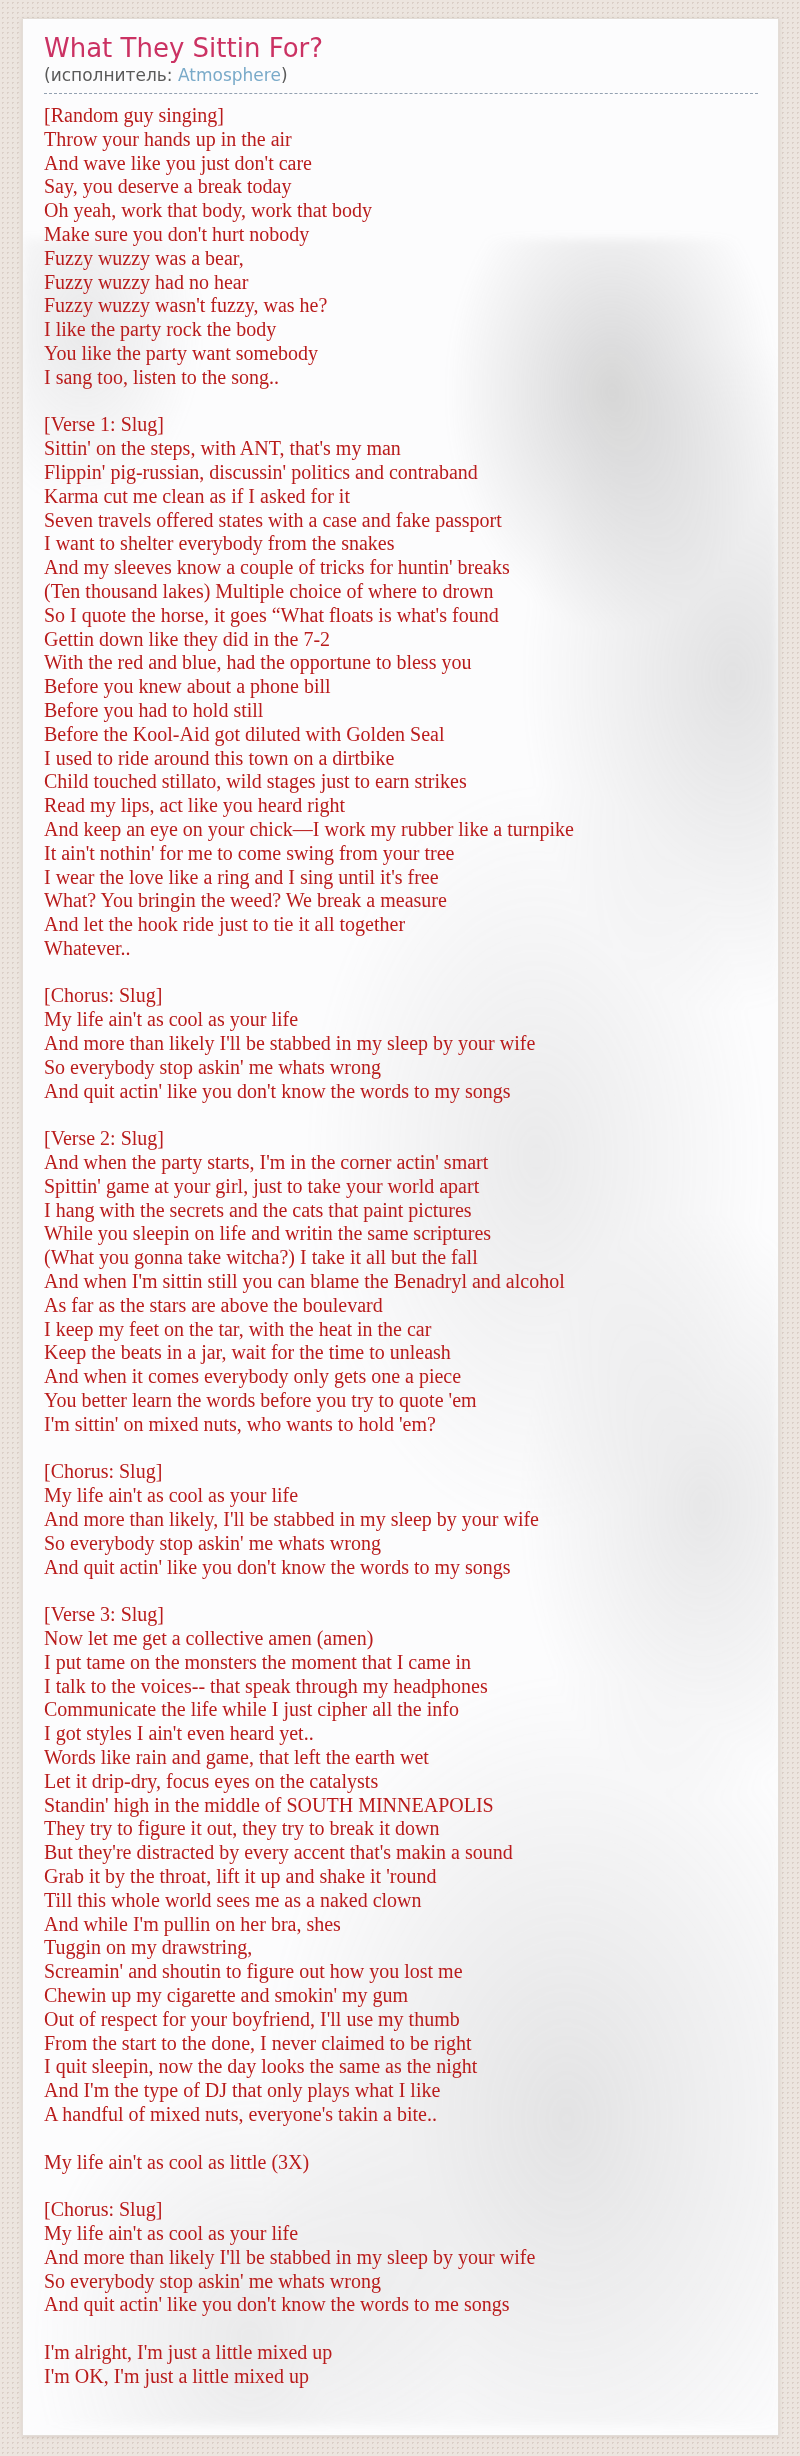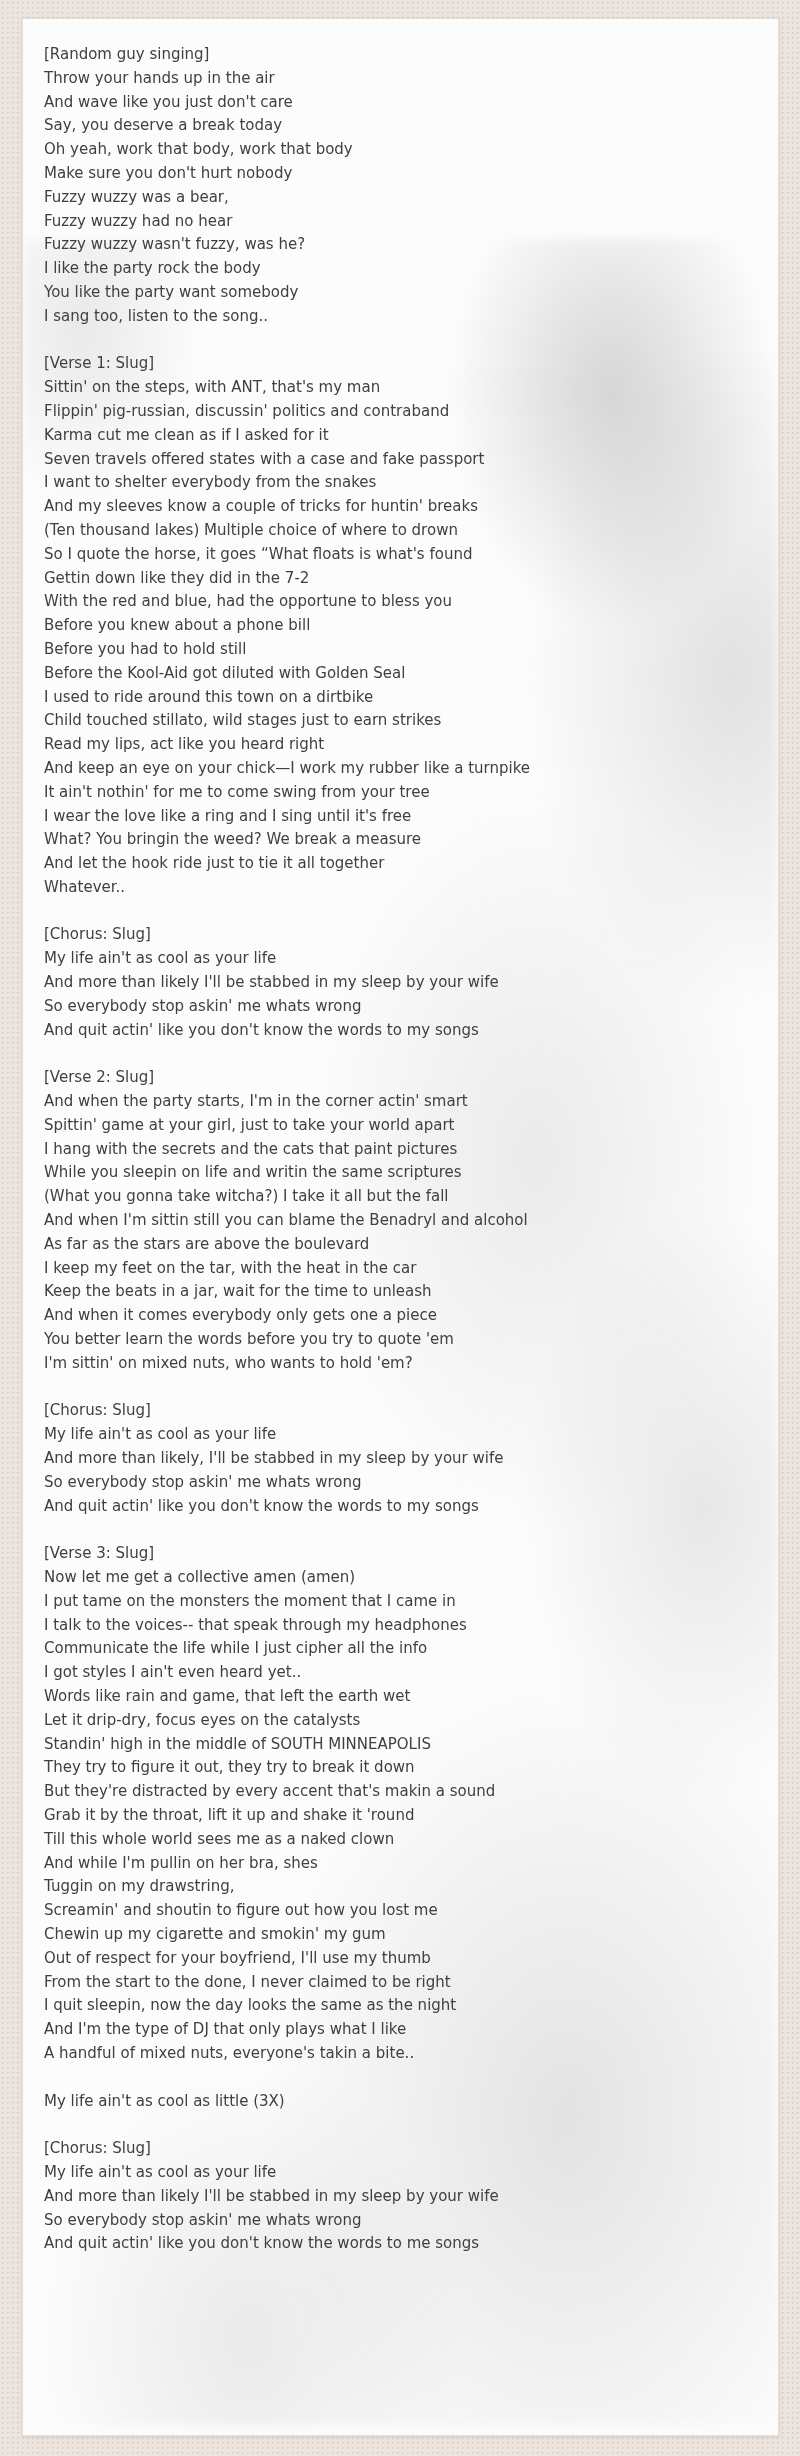--- a/index.html
+++ b/index.html
@@ -70,42 +70,48 @@
   }
   .performer .artist {
     color: #79aac9;
     text-decoration: none;
     cursor: pointer;
   }
   .lyrics {
     position: relative;
     z-index: 1;
     margin-top: 10px;
-    font-size: 15px;
+    font-size: 20px;
     line-height: 23.8px;
-    color: #404040;
+    color: #b91c1c;
+    font-family: Liberation Serif, serif;
   }
   .lyrics p.stanza {
     margin: 0 0 23.8px 0;
     padding: 0;
   }
   .lyrics p.stanza:last-child {
     margin-bottom: 0;
   }
 </style>
 <title>What They Sittin For?</title></head>
 <body>
 
 <div class="card">
   <div class="watermark"></div>
 
+  <div class="header">
+    <h1 class="title">What They Sittin For?</h1>
+    <div class="performer"><span>(исполнитель: </span><a class="artist">Atmosphere</a><span>)</span></div>
+  </div>
 
   <div class="lyrics">
       <p class="stanza">[Random guy singing]<br>Throw your hands up in the air<br>And wave like you just don't care<br>Say, you deserve a break today<br>Oh yeah, work that body, work that body<br>Make sure you don't hurt nobody<br>Fuzzy wuzzy was a bear,<br>Fuzzy wuzzy had no hear<br>Fuzzy wuzzy wasn't fuzzy, was he?<br>I like the party rock the body<br>You like the party want somebody<br>I sang too, listen to the song..</p>
       <p class="stanza">[Verse 1: Slug]<br>Sittin' on the steps, with ANT, that's my man<br>Flippin' pig-russian, discussin' politics and contraband<br>Karma cut me clean as if I asked for it<br>Seven travels offered states with a case and fake passport<br>I want to shelter everybody from the snakes<br>And my sleeves know a couple of tricks for huntin' breaks<br>(Ten thousand lakes) Multiple choice of where to drown<br>So I quote the horse, it goes “What floats is what's found<br>Gettin down like they did in the 7-2<br>With the red and blue, had the opportune to bless you<br>Before you knew about a phone bill<br>Before you had to hold still<br>Before the Kool-Aid got diluted with Golden Seal<br>I used to ride around this town on a dirtbike<br>Child touched stillato, wild stages just to earn strikes<br>Read my lips, act like you heard right<br>And keep an eye on your chick—I work my rubber like a turnpike<br>It ain't nothin' for me to come swing from your tree<br>I wear the love like a ring and I sing until it's free<br>What? You bringin the weed? We break a measure<br>And let the hook ride just to tie it all together<br>Whatever..</p>
       <p class="stanza">[Chorus: Slug]<br>My life ain't as cool as your life<br>And more than likely I'll be stabbed in my sleep by your wife<br>So everybody stop askin' me whats wrong<br>And quit actin' like you don't know the words to my songs</p>
       <p class="stanza">[Verse 2: Slug]<br>And when the party starts, I'm in the corner actin' smart<br>Spittin' game at your girl, just to take your world apart<br>I hang with the secrets and the cats that paint pictures<br>While you sleepin on life and writin the same scriptures<br>(What you gonna take witcha?) I take it all but the fall<br>And when I'm sittin still you can blame the Benadryl and alcohol<br>As far as the stars are above the boulevard<br>I keep my feet on the tar, with the heat in the car<br>Keep the beats in a jar, wait for the time to unleash<br>And when it comes everybody only gets one a piece<br>You better learn the words before you try to quote 'em<br>I'm sittin' on mixed nuts, who wants to hold 'em?</p>
       <p class="stanza">[Chorus: Slug]<br>My life ain't as cool as your life<br>And more than likely, I'll be stabbed in my sleep by your wife<br>So everybody stop askin' me whats wrong<br>And quit actin' like you don't know the words to my songs</p>
       <p class="stanza">[Verse 3: Slug]<br>Now let me get a collective amen (amen)<br>I put tame on the monsters the moment that I came in<br>I talk to the voices-- that speak through my headphones<br>Communicate the life while I just cipher all the info<br>I got styles I ain't even heard yet..<br>Words like rain and game, that left the earth wet<br>Let it drip-dry, focus eyes on the catalysts<br>Standin' high in the middle of SOUTH MINNEAPOLIS<br>They try to figure it out, they try to break it down<br>But they're distracted by every accent that's makin a sound<br>Grab it by the throat, lift it up and shake it 'round<br>Till this whole world sees me as a naked clown<br>And while I'm pullin on her bra, shes<br>Tuggin on my drawstring,<br>Screamin' and shoutin to figure out how you lost me<br>Chewin up my cigarette and smokin' my gum<br>Out of respect for your boyfriend, I'll use my thumb<br>From the start to the done, I never claimed to be right<br>I quit sleepin, now the day looks the same as the night<br>And I'm the type of DJ that only plays what I like<br>A handful of mixed nuts, everyone's takin a bite..</p>
       <p class="stanza">My life ain't as cool as little (3X)</p>
       <p class="stanza">[Chorus: Slug]<br>My life ain't as cool as your life<br>And more than likely I'll be stabbed in my sleep by your wife<br>So everybody stop askin' me whats wrong<br>And quit actin' like you don't know the words to me songs</p>
+      <p class="stanza">I'm alright, I'm just a little mixed up<br>I'm OK, I'm just a little mixed up</p>
     </div>
 </div>
 
 </body></html>

